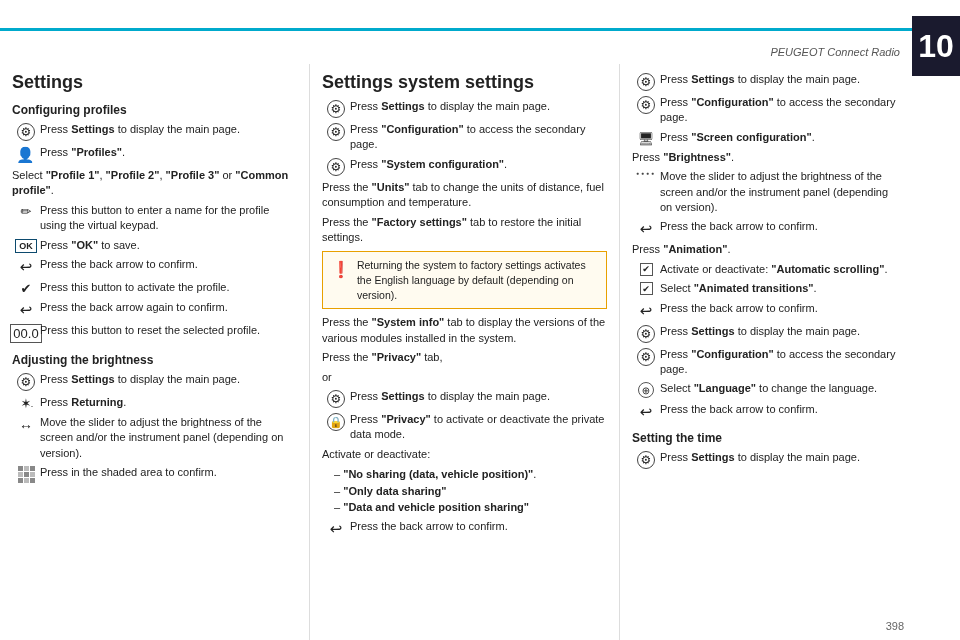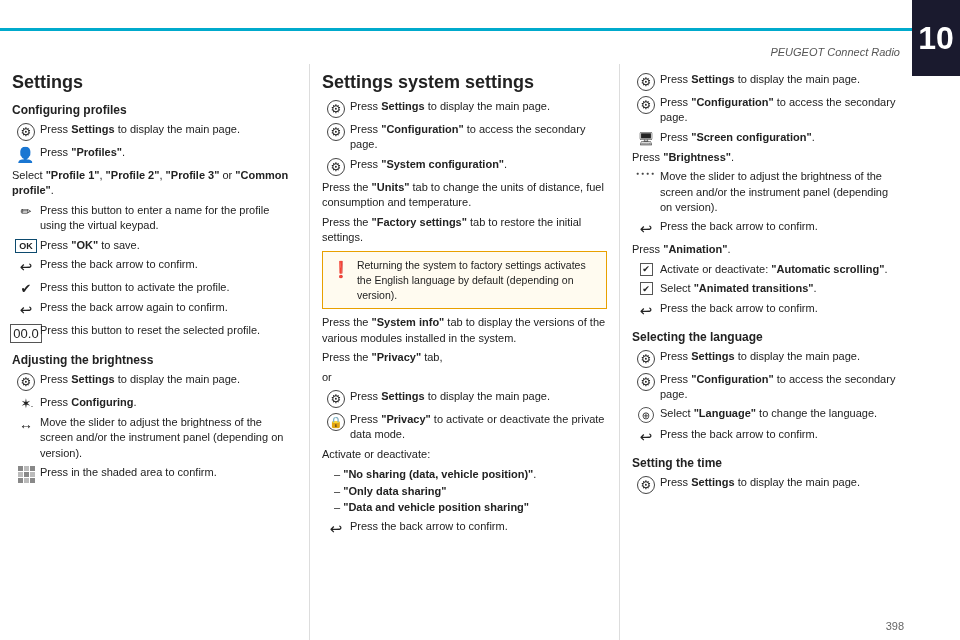--- a/index.html
+++ b/index.html
@@ -25,24 +25,24 @@
       padding-right: 60px;
       margin-top: 38px;
     }
     .top-bar-title {
       font-size: 11px;
       color: #555;
       font-style: italic;
     }
     .chapter-number {
       position: absolute;
-      top: 0;
+      top: 16px;
       right: 0;
       width: 48px;
-      height: 76px;
+      height: 60px;
       background: #1a1a2e;
       color: #fff;
       font-size: 32px;
       font-weight: bold;
       display: flex;
       align-items: center;
       justify-content: center;
     }
 
     
@@ -248,21 +248,21 @@
       <div class="icon-cell">
         <span style="display:inline-block;width:18px;height:18px;border:1.5px solid #444;border-radius:50%;text-align:center;line-height:16px;font-size:12px;">⚙</span>
       </div>
       <div class="text-cell">Press <b>Settings</b> to display the main page.</div>
     </div>
 
     <div class="icon-row">
       <div class="icon-cell">
         <span style="font-size:13px; position:relative;">✶<span style="font-size:9px;position:absolute;right:-2px;bottom:0;">·</span></span>
       </div>
-      <div class="text-cell">Press <b>Configuring</b>.</div>
+      <div class="text-cell">Press <b>Returning</b>.</div>
     </div>
 
     <div class="icon-row">
       <div class="icon-cell">
           <span style="font-size:14px;">↔</span>
         </div>
       <div class="text-cell">Move the slider to adjust the brightness of the screen and/or the instrument panel (depending on version).</div>
     </div>
 
     <div class="icon-row">
@@ -398,21 +398,20 @@
       </div>
       <div class="text-cell">Select <b>"Animated transitions"</b>.</div>
     </div>
     <div class="icon-row">
       <div class="icon-cell">
           <span style="font-size:15px;">↩</span>
         </div>
       <div class="text-cell">Press the back arrow to confirm.</div>
     </div>
 
-    <div class="subsection-title">Selecting the language</div>
 
     <div class="icon-row">
       <div class="icon-cell">
         <span style="display:inline-block;width:18px;height:18px;border:1.5px solid #444;border-radius:50%;text-align:center;line-height:16px;font-size:12px;">⚙</span>
       </div>
       <div class="text-cell">Press <b>Settings</b> to display the main page.</div>
     </div>
     <div class="icon-row">
       <div class="icon-cell">
         <span style="display:inline-block;width:18px;height:18px;border:1.5px solid #444;border-radius:50%;text-align:center;line-height:16px;font-size:12px;">⚙</span>

